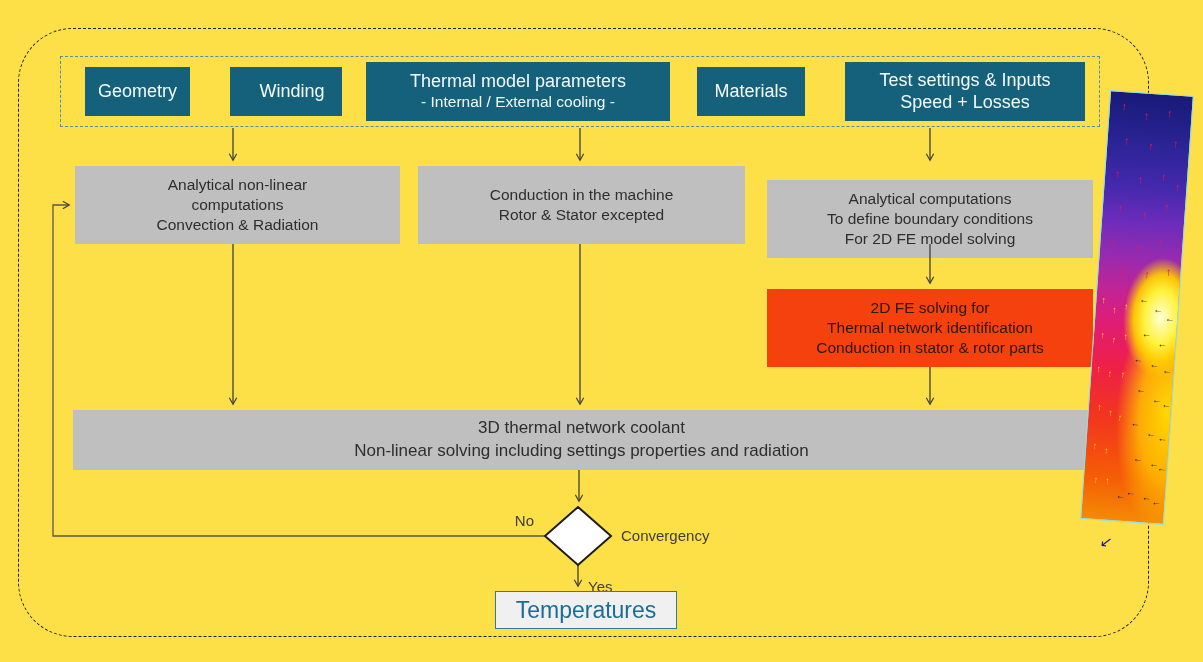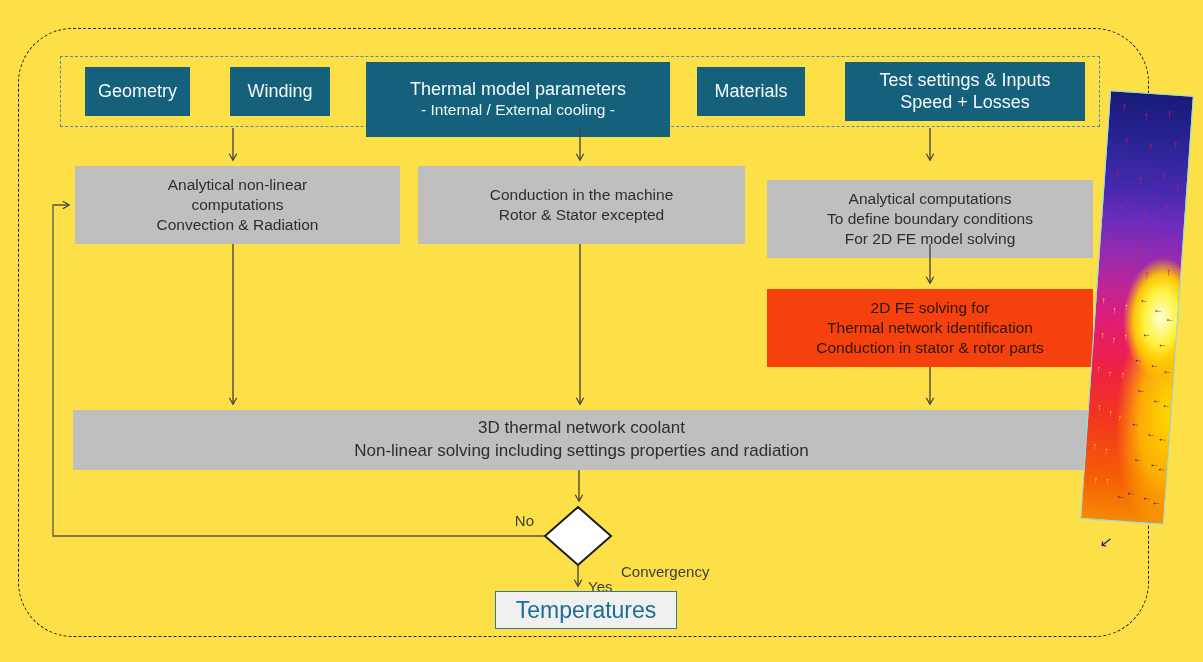--- a/index.html
+++ b/index.html
@@ -15,22 +15,22 @@
     position:absolute;left:60px;top:56px;width:1040px;height:71px;
     border:1.4px dashed #4f8db3;box-sizing:border-box;
   }
   .tealbox{
     position:absolute;background:#15607a;color:#f4fbfd;
     display:flex;flex-direction:column;align-items:center;justify-content:center;
     text-align:center;font-size:18px;line-height:1.22;
   }
   .tealbox .sub{font-size:15.5px;}
   .b-geometry{left:85px;top:67px;width:105px;height:49px;}
-  .b-winding{left:230px;top:67px;width:100px;height:49px;}
-  .b-thermal{left:366px;top:62px;width:304px;height:75px;}
+  .b-winding{left:230px;top:67px;width:100px;height:49px;padding-left:12px;}
+  .b-thermal{left:366px;top:62px;width:304px;height:59px;}
   .b-materials{left:697px;top:67px;width:108px;height:49px;}
   .b-testset{left:845px;top:62px;width:240px;height:59px;}
   .graybox{
     position:absolute;background:#bfbfbf;color:#2e2e2e;
     display:flex;flex-direction:column;align-items:center;justify-content:center;
     text-align:center;font-size:15.5px;line-height:1.3;
   }
   .g-a{left:75px;top:166px;width:325px;height:78px;}
   .g-b{left:418px;top:166px;width:327px;height:78px;}
   .g-c{left:767px;top:180px;width:326px;height:78px;}
@@ -47,21 +47,21 @@
     text-align:center;font-size:17px;line-height:1.35;
   }
   .temperatures{
     position:absolute;left:495px;top:591px;width:182px;height:38px;
     background:#f0f0f0;border:1.8px solid #2f7b9d;box-sizing:border-box;
     color:#1b6d93;font-size:23px;
     display:flex;align-items:center;justify-content:center;
   }
   .lbl{position:absolute;font-size:15px;color:#3d3d3d;white-space:nowrap;}
   .lbl-no{left:492px;top:512px;width:42px;text-align:right;}
-  .lbl-conv{left:621px;top:527px;margin-top:36px;}
+  .lbl-conv{left:621px;top:527px;}
   .lbl-yes{left:588px;top:578px;}
   svg.connectors{position:absolute;left:0;top:0;pointer-events:none;}
   .fem-plot{
     position:absolute;left:1110px;top:93px;width:84px;height:430px;
     transform:rotate(4deg);transform-origin:50% 0;
     border:1px solid #8ee0ea;box-sizing:border-box;
     background:
       radial-gradient(ellipse 46% 14% at 80% 52%, #ffffd6 0%, #fff23d 45%, rgba(255,205,0,0.95) 72%, rgba(255,190,0,0) 100%),
       radial-gradient(ellipse 62% 28% at 96% 74%, rgba(255,224,0,0.95) 0%, rgba(255,190,0,0.85) 55%, rgba(255,160,0,0) 100%),
       linear-gradient(180deg,#181a78 0%,#2b2496 12%,#4529ad 22%,#6c2cbb 30%,#962bb0 38%,#c02495 46%,#e01d74 54%,#ee2047 64%,#f2351f 76%,#f55d06 90%,#f58a05 100%);

